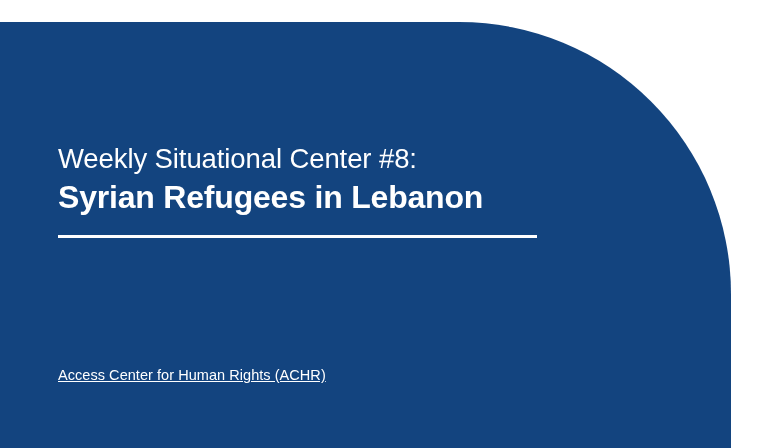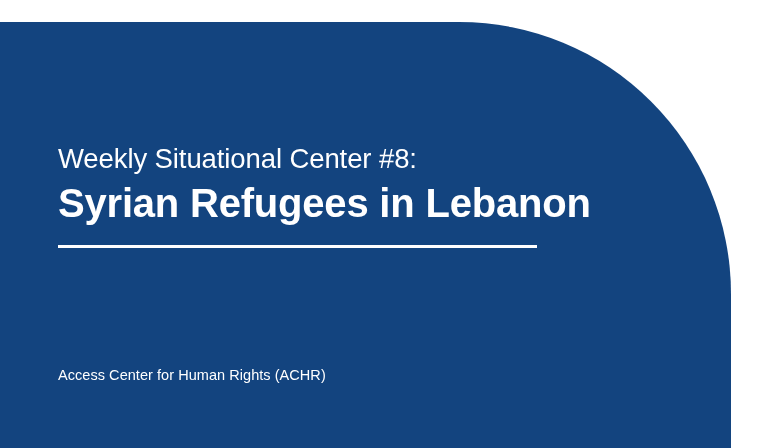--- a/index.html
+++ b/index.html
@@ -51,21 +51,21 @@
     color: #ffffff;
     font-size: 27.5px;
     font-weight: 400;
     line-height: 1.28;
     letter-spacing: -0.1px;
     white-space: nowrap;
   }
 
   .title-line-2 {
     color: #ffffff;
-    font-size: 40px;
+    font-size: 32px;
     font-weight: 700;
     line-height: 1.3;
     letter-spacing: -0.2px;
     white-space: nowrap;
     margin-top: 1px;
   }
 
   .title-rule {
     width: 479px;
     height: 3px;
@@ -75,20 +75,21 @@
 
   .org-line {
     position: absolute;
     left: 0;
     top: 345px;
     color: #ffffff;
     font-size: 14.5px;
     font-weight: 400;
     letter-spacing: 0.05px;
     white-space: nowrap;
+    text-decoration: underline;
   }
 </style>
 </head>
 <body>
 
 <div class="slide">
 
   <div class="cover-panel">
 
     <div class="content">

